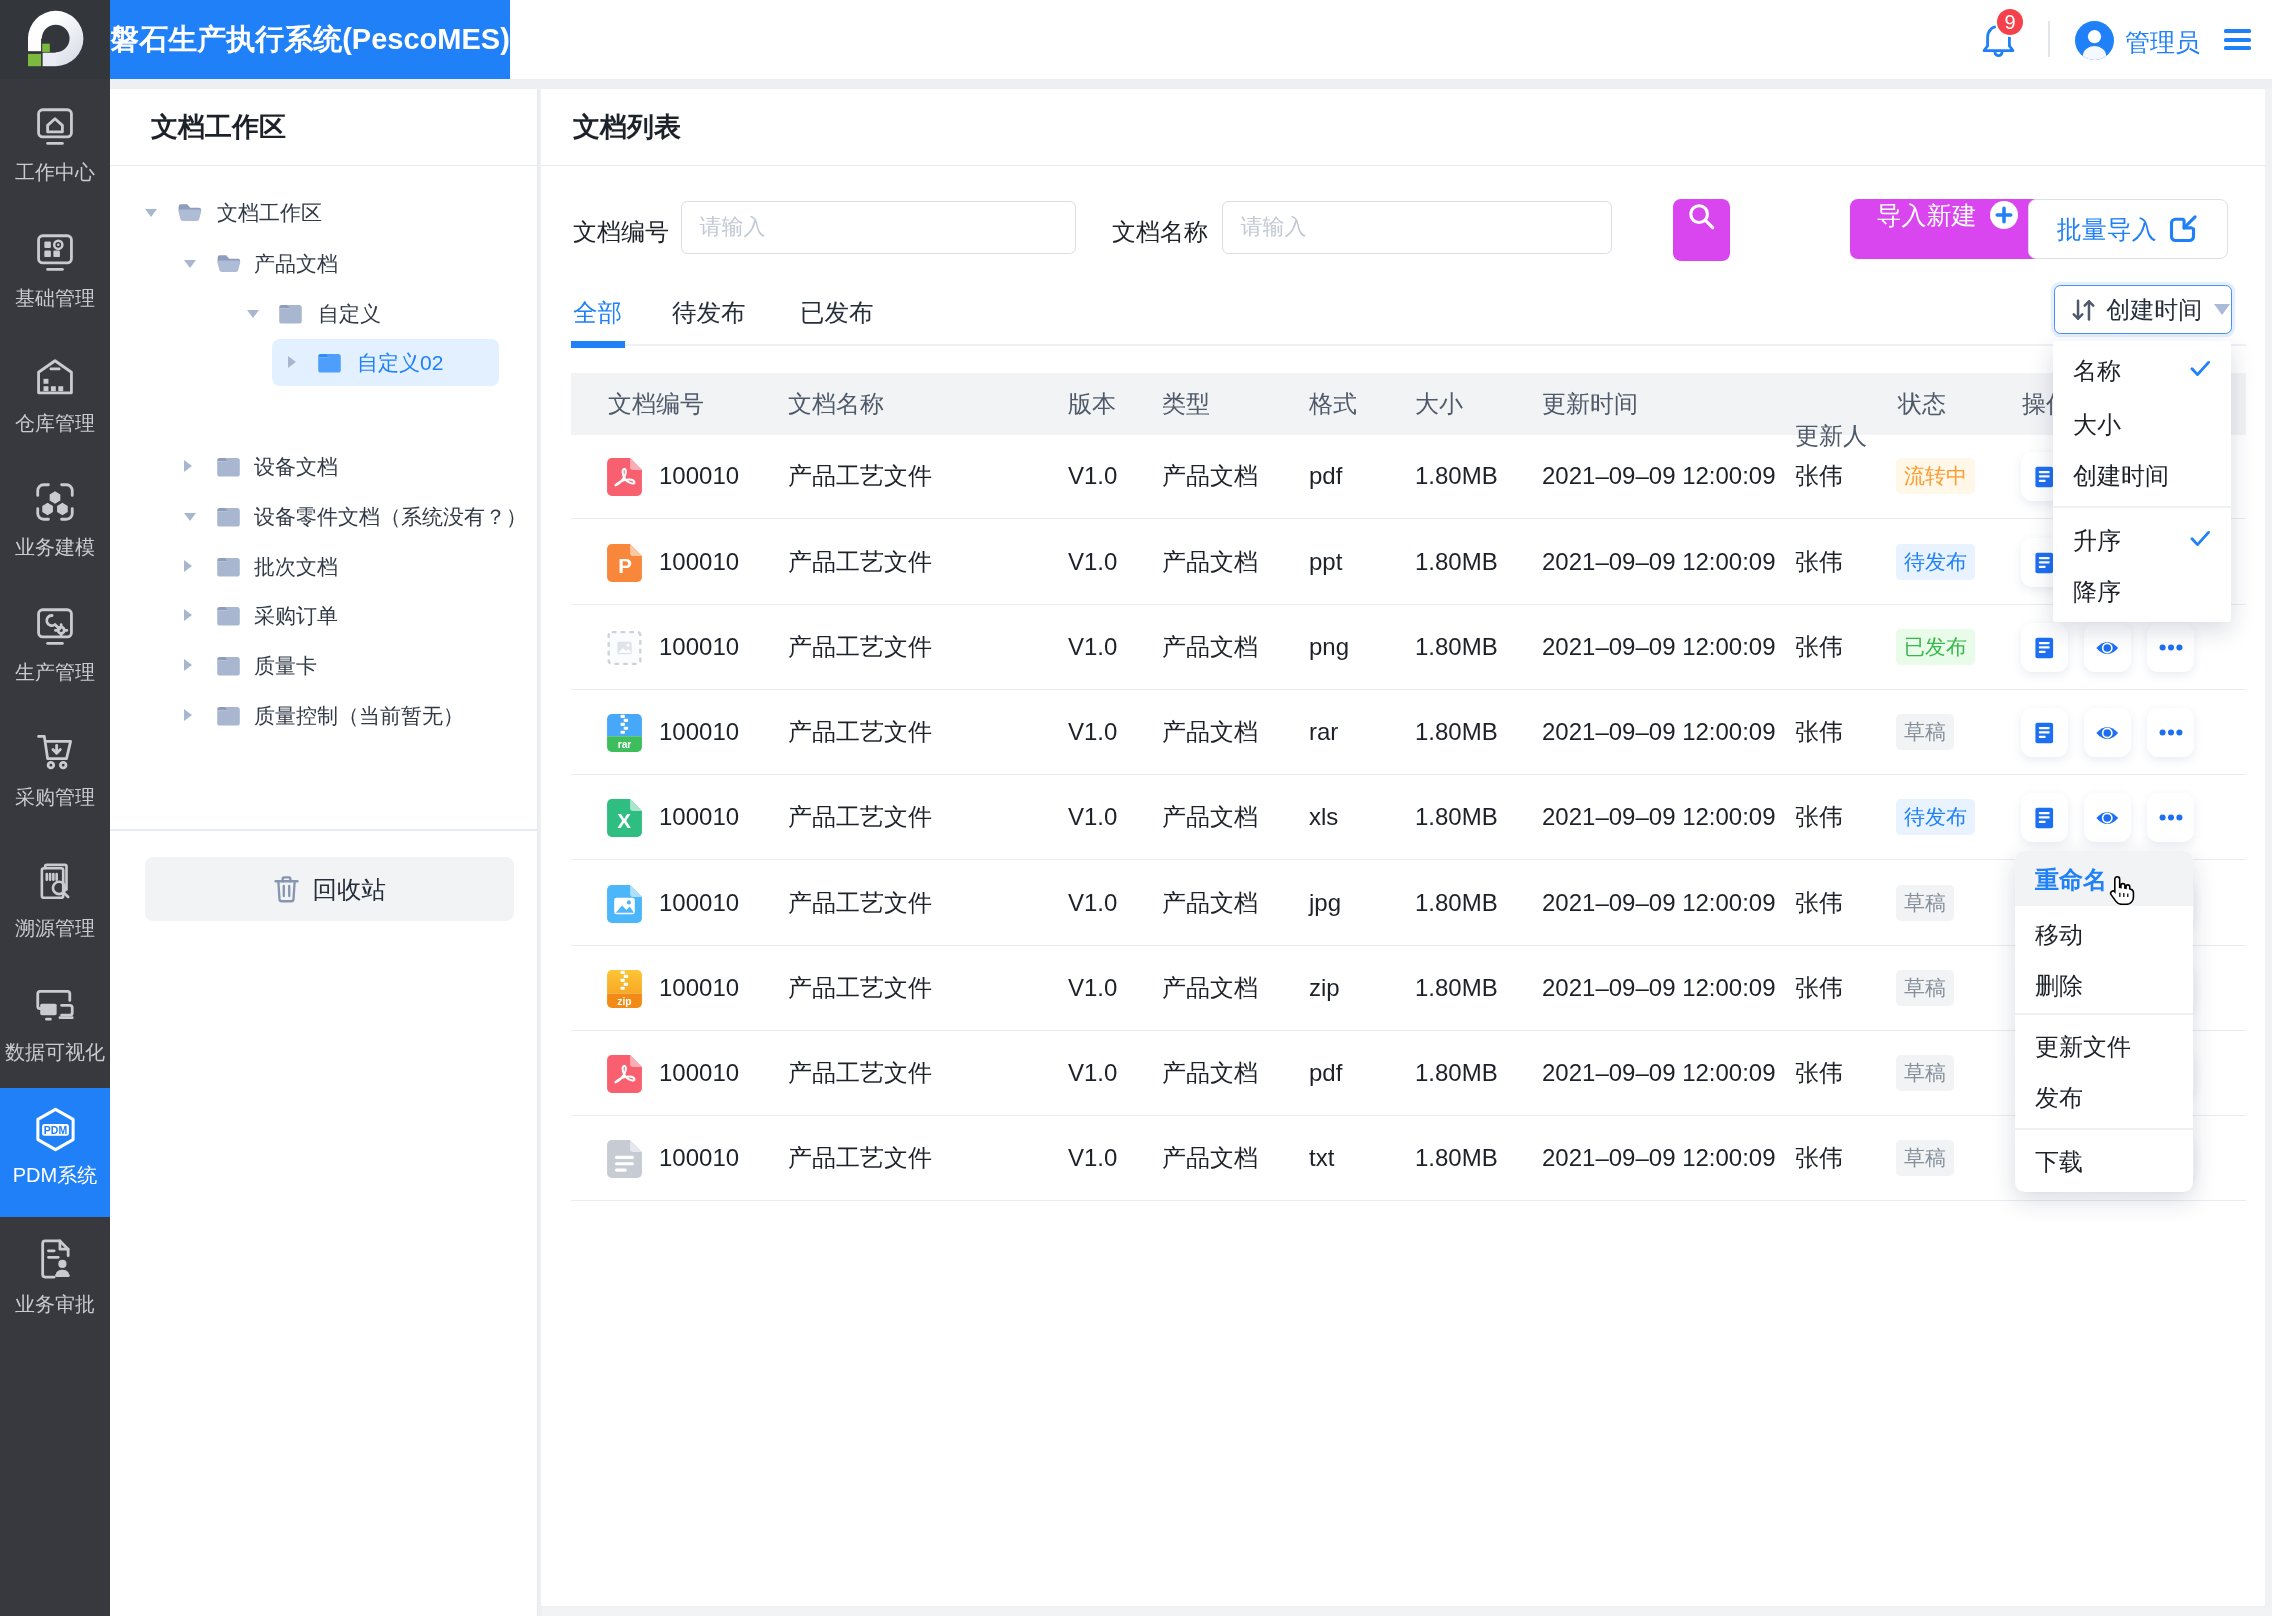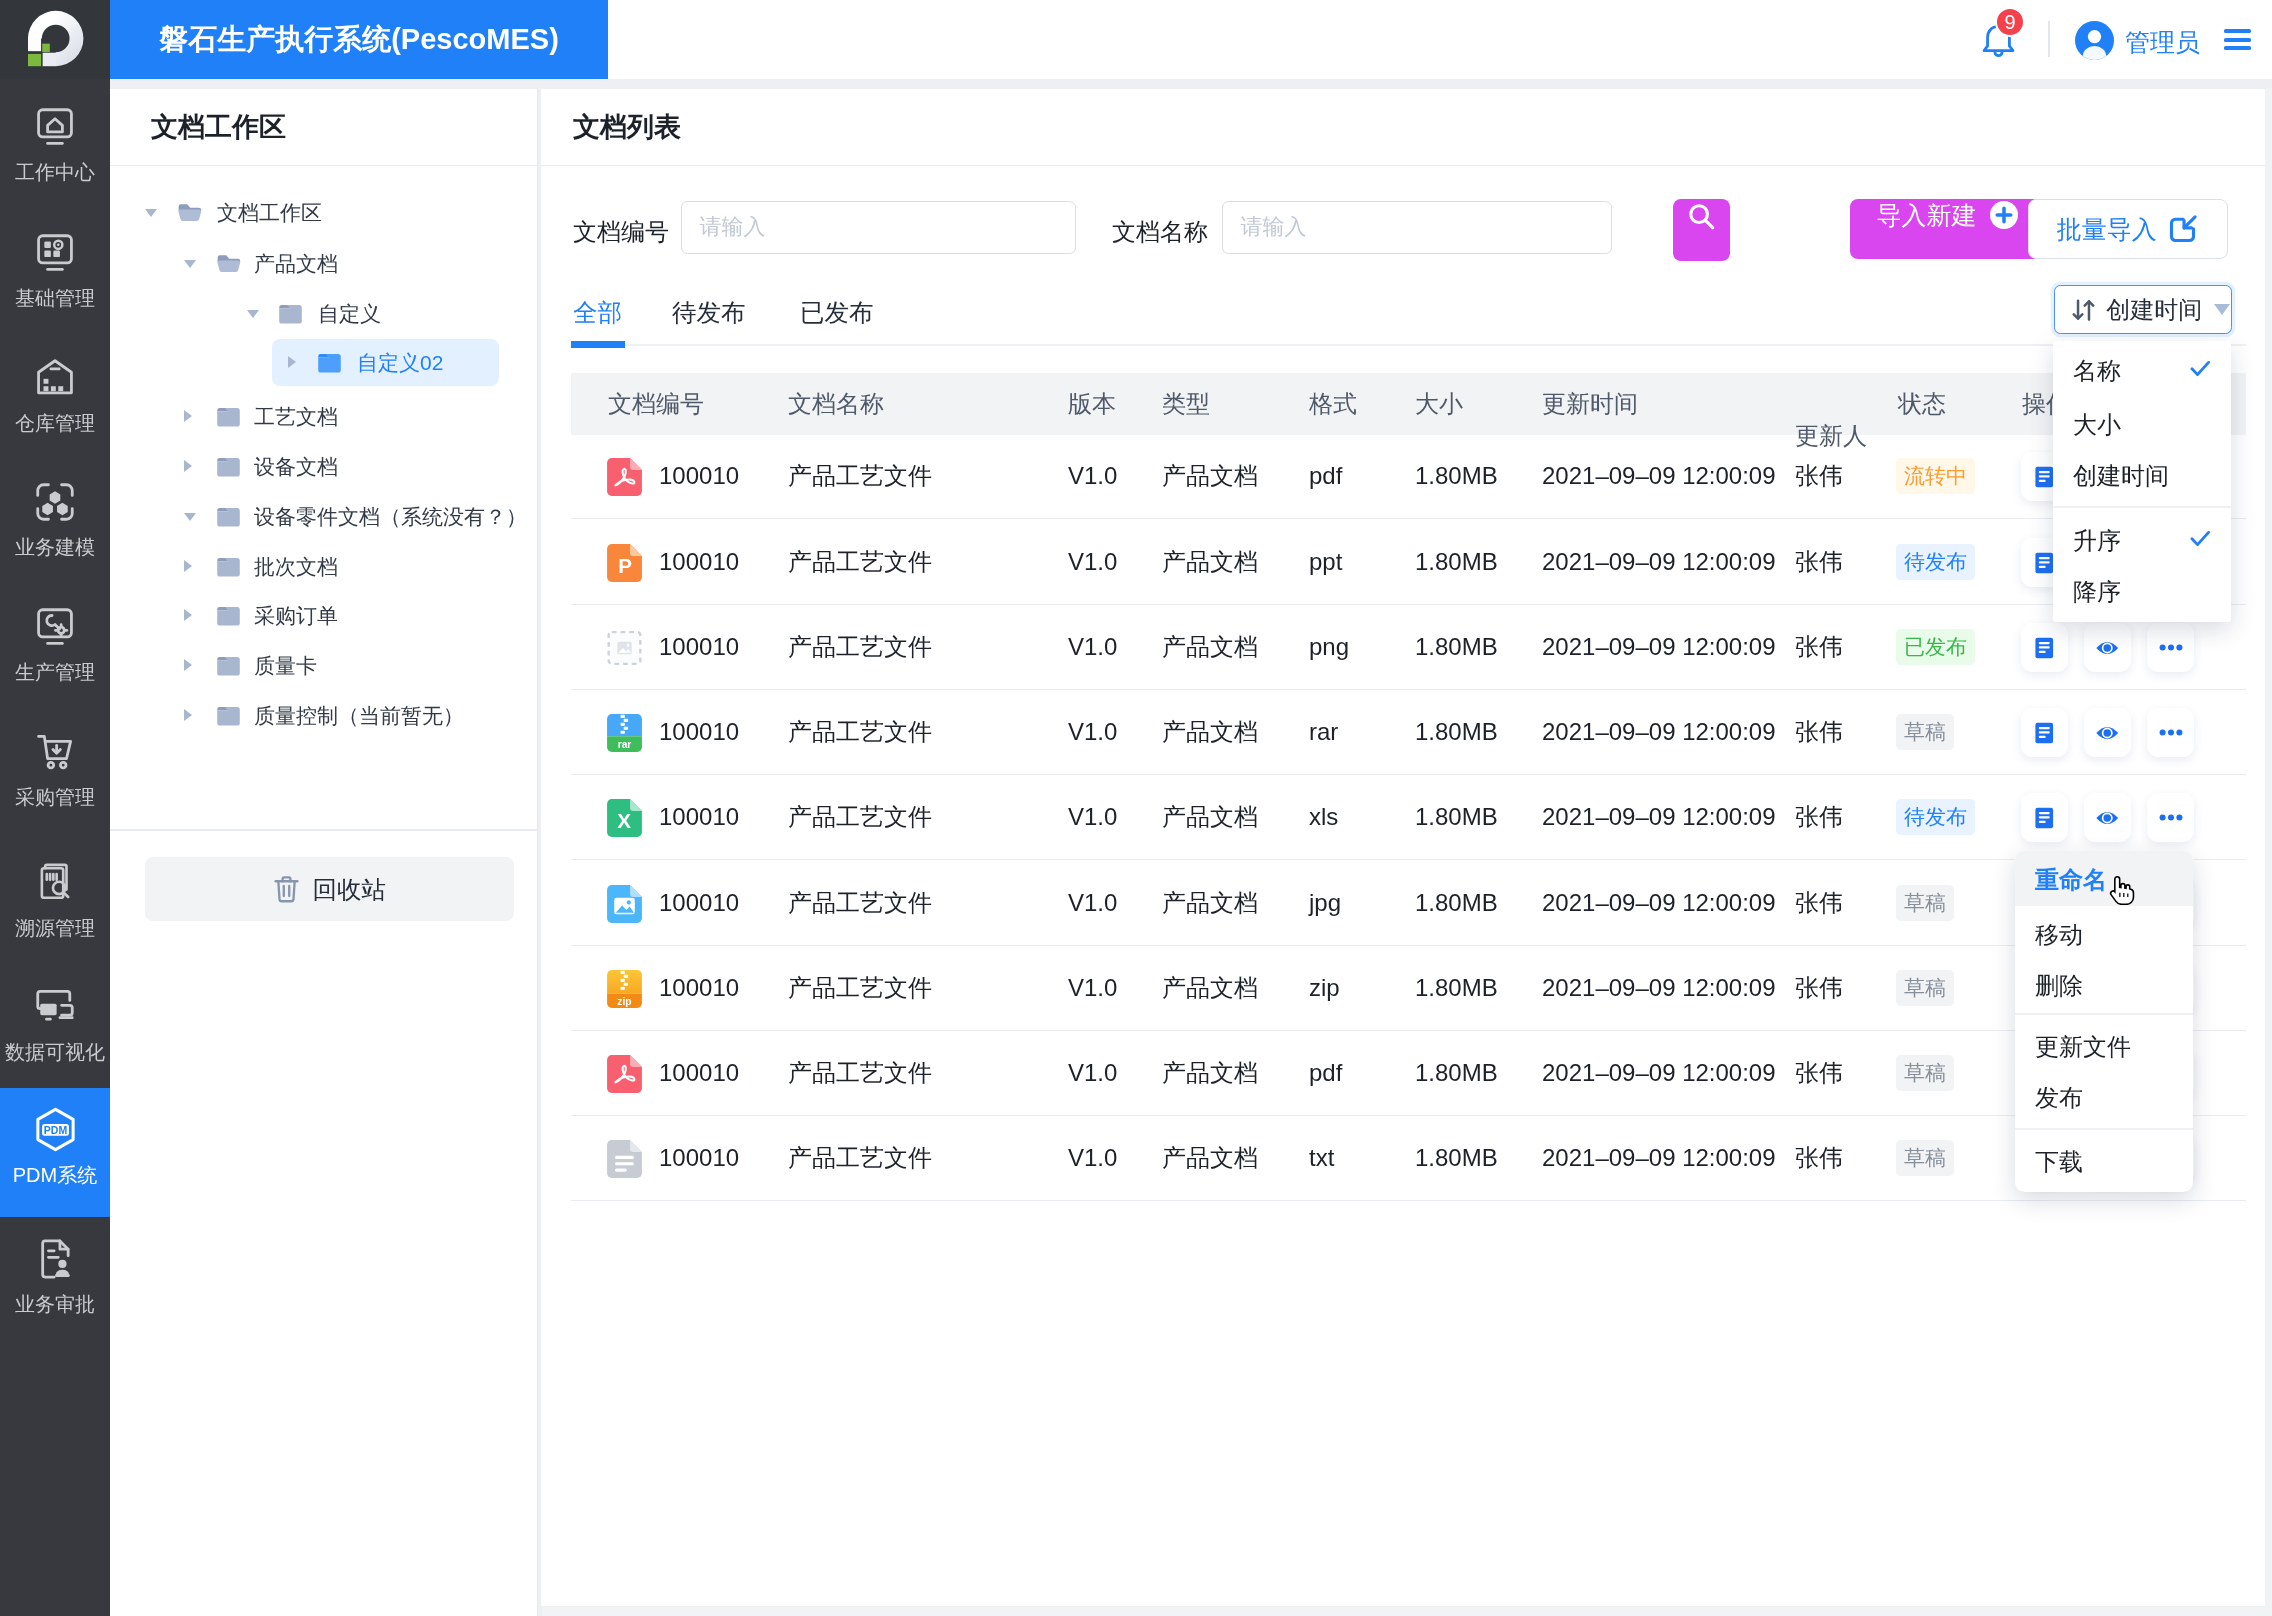--- a/index.html
+++ b/index.html
@@ -7,21 +7,21 @@
   html,body { width:2273px; height:1616px; overflow:hidden; }
   body { font-family:"Liberation Sans", sans-serif; background:#EDEFF2; position:relative; }
   .abs { position:absolute; }
   
   #sidebar { left:0; top:0; width:110px; height:1616px; background:#37393F; z-index:30; }
   .sbitem { position:absolute; width:110px; text-align:center; }
   .sbitem .lbl { display:block; margin-top:5.5px; font-size:20px; color:#C9CBCE; letter-spacing:0; }
   .sbactive { position:absolute; left:0; width:110px; height:129px; background:#2080F7; }
   
   #header { left:110px; top:0; width:2162px; height:79px; background:#fff; z-index:20; }
-  #apptitle { position:absolute; left:0; top:0; width:498px; height:79px; background:#2080F7;
+  #apptitle { position:absolute; left:0; top:0; width:400px; height:79px; background:#2080F7;
     color:#fff; font-size:29px; font-weight:700; text-align:center; line-height:79px; }
   
   #leftpanel { left:110px; top:88px; width:428px; height:1528px; background:#fff; border-right:1.6px solid #E4E8EF; z-index:5; }
   #mainpanel { left:541px; top:88px; width:1724px; height:1518px; background:#fff; z-index:4; }
   .paneltitle { position:absolute; top:0; left:0; right:0; height:78px; border-bottom:1.6px solid #E8EBF1;
     font-size:27px; font-weight:600; color:#1D2129; }
   
   .trow { position:absolute; left:0; width:428px; height:47px; }
   .trow .txt { position:absolute; top:50%; transform:translateY(-50%); font-size:21px; color:#333A47; white-space:nowrap; }
   .caret-d { position:absolute; top:50%; margin-top:-3.2px; width:0; height:0;
@@ -233,28 +233,20 @@
     </div>
 <div class="trow" style="top:251px;">
       <div style="position:absolute;left:162px;top:0;width:227px;height:47px;background:#E3F0FF;border-radius:8px;"></div>
       <div class="caret-r" style="left:178px;"></div>
       <span class="fold" style="left:207px;"><svg width="25" height="21" viewBox="0 0 32 27">
           <path d="M1.5 5.5 a3 3 0 0 1 3-3 h8 l4 4.5 h-15 z" fill="#2E8BF8"></path>
           <path d="M1.5 7 h14 l-4-4.5 h15.5 a3.5 3.5 0 0 1 3.5 3.5 v17 a3.5 3.5 0 0 1 -3.5 3.5 h-22 a3.5 3.5 0 0 1 -3.5 -3.5 z" fill="#4D9FFB"></path>
         </svg></span>
       <span class="txt" style="left:247px;color:#2080F7;">自定义02</span>
     </div>
-<div class="trow" style="top:305px;">
-      <div class="caret-r" style="left:74px;"></div>
-      <span class="fold" style="left:106px;"><svg width="25" height="21" viewBox="0 0 32 27">
-          <path d="M1.5 5.5 a3 3 0 0 1 3-3 h8 l4 4.5 h-15 z" fill="#8E9DBC"></path>
-          <path d="M1.5 7 h14 l-4-4.5 h15.5 a3.5 3.5 0 0 1 3.5 3.5 v17 a3.5 3.5 0 0 1 -3.5 3.5 h-22 a3.5 3.5 0 0 1 -3.5 -3.5 z" fill="#A9B6D0"></path>
-        </svg></span>
-      <span class="txt" style="left:144px;">工艺文档</span>
-    </div>
 <div class="trow" style="top:355px;">
       <div class="caret-r" style="left:74px;"></div>
       <span class="fold" style="left:106px;"><svg width="25" height="21" viewBox="0 0 32 27">
           <path d="M1.5 5.5 a3 3 0 0 1 3-3 h8 l4 4.5 h-15 z" fill="#8E9DBC"></path>
           <path d="M1.5 7 h14 l-4-4.5 h15.5 a3.5 3.5 0 0 1 3.5 3.5 v17 a3.5 3.5 0 0 1 -3.5 3.5 h-22 a3.5 3.5 0 0 1 -3.5 -3.5 z" fill="#A9B6D0"></path>
         </svg></span>
       <span class="txt" style="left:144px;">设备文档</span>
     </div>
 <div class="trow" style="top:405px;">
       <div class="caret-d" style="left:74px;"></div>

